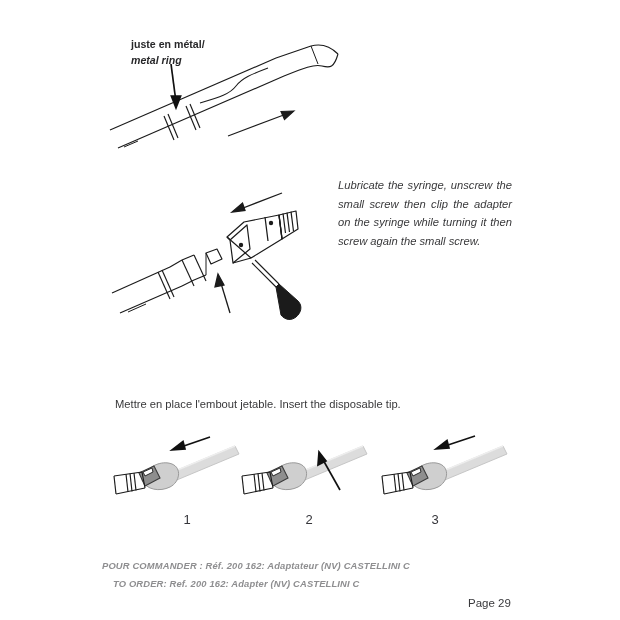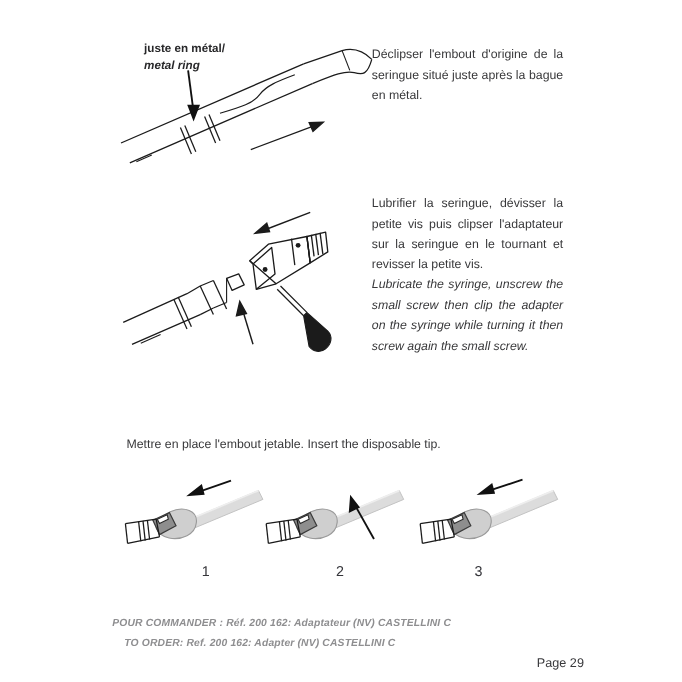--- a/index.html
+++ b/index.html
@@ -124,21 +124,20 @@
       </g>
     </svg>
   </div>
 
   <div class="callout" style="left:131px; top:36px;">
     <span class="lbl-fr">juste en métal/</span><br>
     <span class="lbl-en">metal ring</span>
   </div>
 
   <div class="txt-block" style="left:338px; top:41px; width:174px;">
-    <span class="fr">Déclipser l'embout d'origine de la seringue situé juste après la bague en métal.</span>
   </div>
 
   <div class="fig" style="left:110px; top:185px;">
     <svg width="215" height="140" viewBox="0 0 215 140">
 
       <g fill="none" stroke="#1b1b1b" stroke-width="1.15" stroke-linejoin="round">
         <path d="M2 108 L60 82"></path>
         <path d="M10 128 L72 101"></path>
 
         <path d="M48 87 L60 114"></path>
@@ -189,21 +188,20 @@
       <path d="M166 102 L169 99 L188 116 C193 121 191 128 186 132 C181 136 175 135 171 130 Z" fill="#1b1b1b" stroke="#1b1b1b" stroke-width="1"></path>
 
       <g stroke="#1b1b1b" stroke-width="1.3" fill="#1b1b1b">
         <path d="M120 128 L110 95" fill="none"></path>
         <path d="M108 89 L105 102 L114 100 Z"></path>
       </g>
     </svg>
   </div>
 
   <div class="txt-block" style="left:338px; top:176px; width:174px;">
-    <span class="fr">Lubrifier la seringue, dévisser la petite vis puis clipser l'adaptateur sur la seringue en le tournant et revisser la petite vis.</span>
     <span class="en">Lubricate the syringe, unscrew the small screw then clip the adapter on the syringe while turning it then screw again the small screw.</span>
   </div>
 
   <div class="single-line" style="left:115px; top:398px;">Mettre en place l'embout jetable. Insert the disposable tip.</div>
 
   <div class="fig" style="left:112px; top:428px;">
     <svg width="150" height="80" viewBox="0 0 150 80">
 
       <g>
         <path d="M56 46 L123 18 L127 26 L60 54 Z" fill="#dcdcdc" stroke="#c2c2c2" stroke-width="0.9"></path>
@@ -284,15 +282,15 @@
     </svg>
   </div>
 
   <div class="step-num" style="left:175px; top:512px;">1</div>
   <div class="step-num" style="left:297px; top:512px;">2</div>
   <div class="step-num" style="left:423px; top:512px;">3</div>
 
   <div class="footer-line" style="left:102px; top:560px;">POUR COMMANDER : Réf. 200 162: Adaptateur (NV) CASTELLINI C</div>
   <div class="footer-line" style="left:113px; top:578px;">TO ORDER: Ref. 200 162: Adapter (NV) CASTELLINI C</div>
 
-  <div class="page-num" style="left:468px; top:597px;margin-left:20px;">Page 29</div>
+  <div class="page-num" style="left:468px; top:597px;">Page 29</div>
 
 </div>
 
 </body></html>

